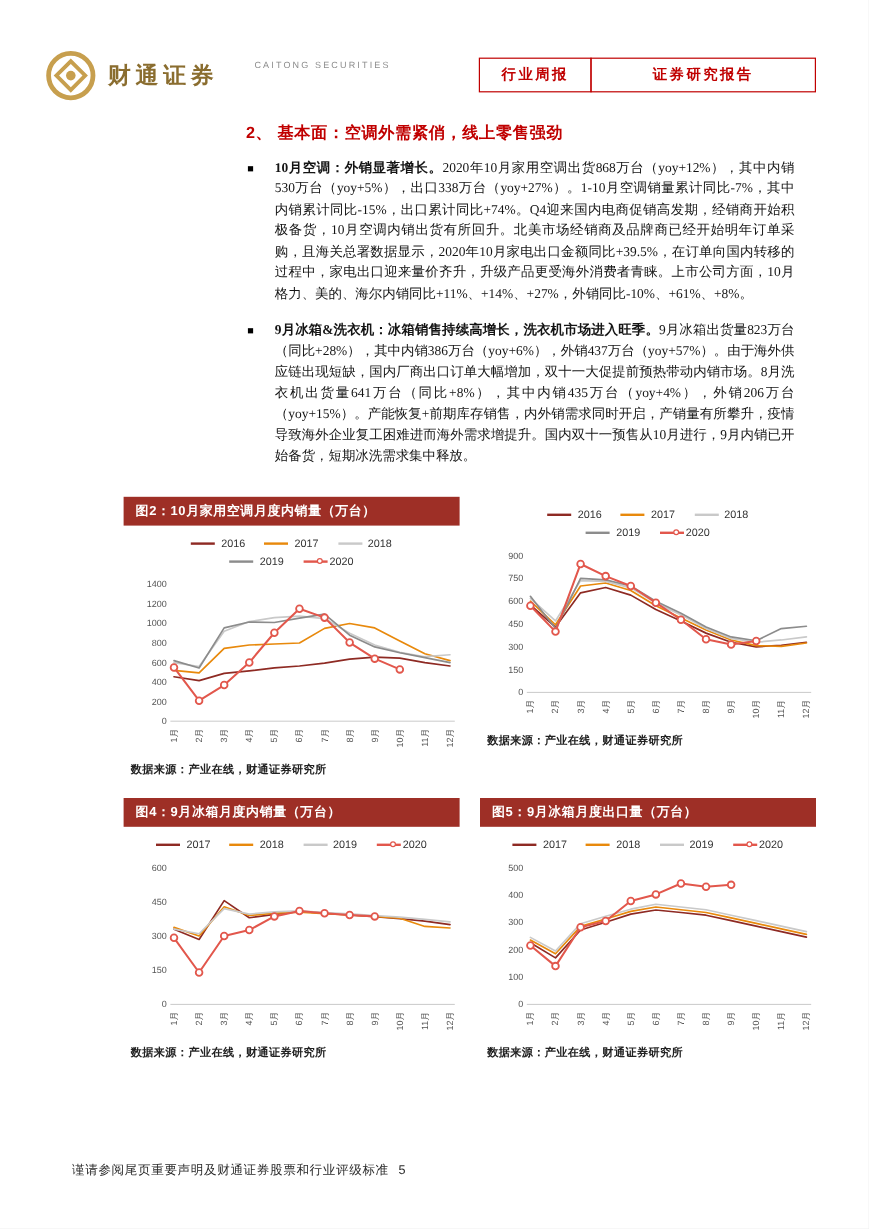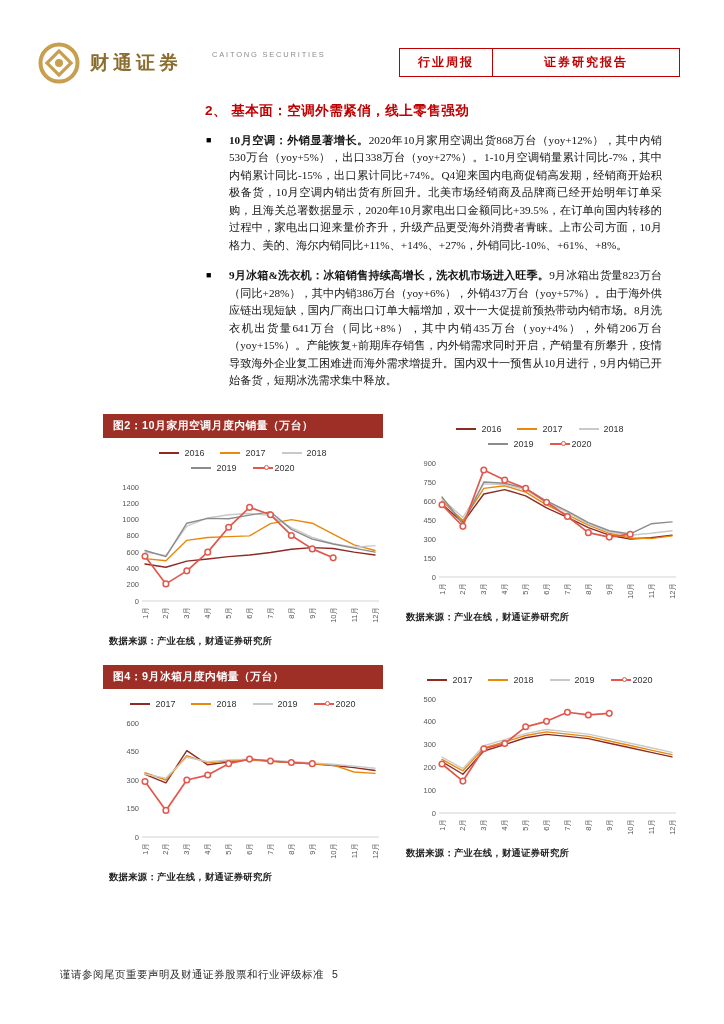--- a/index.html
+++ b/index.html
@@ -266,20 +266,21 @@
           <circle cx="125.63636363636364" cy="50.66" r="2.8" fill="#ffffff" stroke="#e2574c" stroke-width="1.5"></circle>
           <circle cx="146.54545454545456" cy="46.099999999999994" r="2.8" fill="#ffffff" stroke="#e2574c" stroke-width="1.5"></circle>
           <circle cx="167.45454545454544" cy="48" r="2.8" fill="#ffffff" stroke="#e2574c" stroke-width="1.5"></circle>
           <circle cx="188.36363636363637" cy="49.519999999999996" r="2.8" fill="#ffffff" stroke="#e2574c" stroke-width="1.5"></circle>
           <circle cx="209.27272727272728" cy="50.66" r="2.8" fill="#ffffff" stroke="#e2574c" stroke-width="1.5"></circle>
         </svg>
       <div class="chart-source">数据来源：产业在线，财通证券研究所</div>
     </div>
 
     <div class="chart-card">
+      <div class="chart-title-bar">图5：9月冰箱月度出口量（万台）</div>
       <div class="legend">
           <span class="lg-item">
             <span class="lg-line" style="background: rgb(142, 42, 35);"></span>
             <span>2017</span>
           </span>
           <span class="lg-item">
             <span class="lg-line" style="background: rgb(232, 137, 12);"></span>
             <span>2018</span>
           </span>
           <span class="lg-item">

